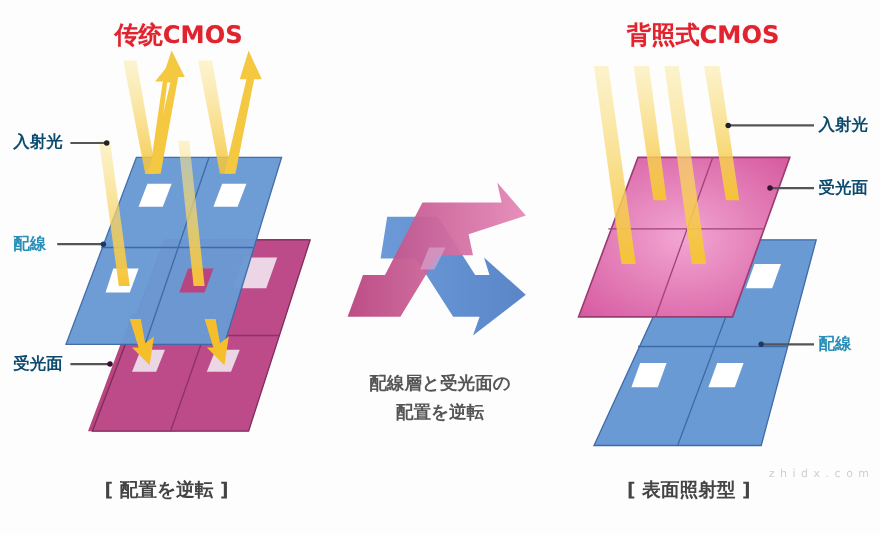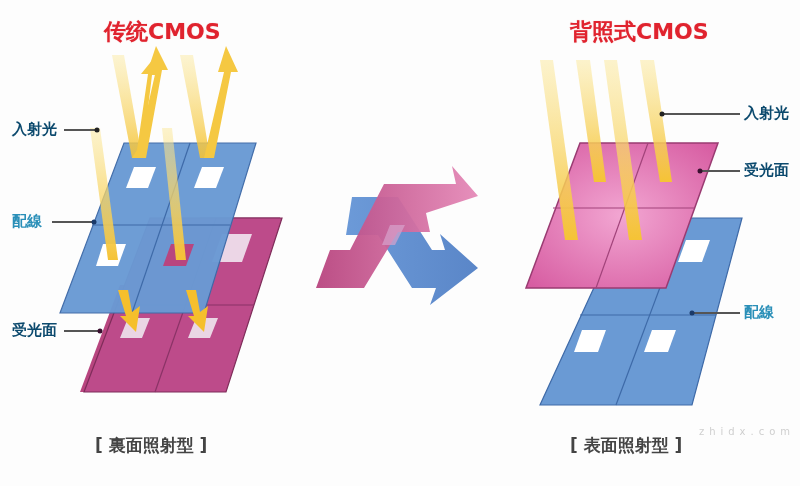--- a/index.html
+++ b/index.html
@@ -159,22 +159,26 @@
         <line x1="692" y1="313" x2="740" y2="313" stroke="#555" stroke-width="2"></line>
         <circle cx="692" cy="313" r="2.5" fill="#1a3a6a"></circle>
       </g>
     </g>
   </svg>
 
   <div class="title" style="left:104px; top:17px;">传统CMOS</div>
   <div class="label" style="left:12px; top:120px;">入射光</div>
   <div class="label blue" style="left:12px; top:212px;">配線</div>
   <div class="label" style="left:12px; top:321px;">受光面</div>
-  <div class="bracket" style="left:95px; top:434px;">[ 裏面照射型 ]</div>
+  <div class="bracket" style="left:95px; top:434px;">[ 配置を逆転 ]</div>
 
+  <div class="caption" style="left:300px; top:336px; width:200px;">
+    <div>配線層と受光面の</div>
+    <div>配置を逆転</div>
+  </div>
 
   <div class="title" style="left:570px; top:17px;">背照式CMOS</div>
   <div class="label" style="left:744px; top:104px;">入射光</div>
   <div class="label" style="left:744px; top:161px;">受光面</div>
   <div class="label blue" style="left:744px; top:303px;">配線</div>
   <div class="bracket" style="left:570px; top:434px;">[ 表面照射型 ]</div>
 
   <div class="watermark" style="left:694px; top:430px; width:106px;">
     <div class="wm-sub">zhidx.com</div>
   </div>

